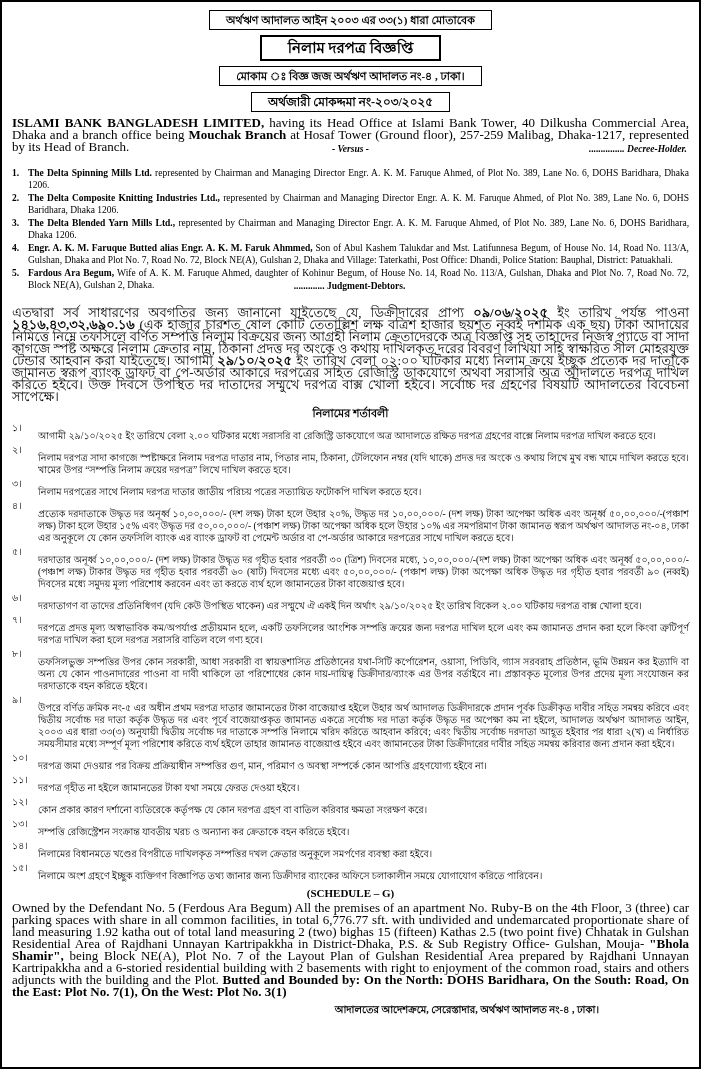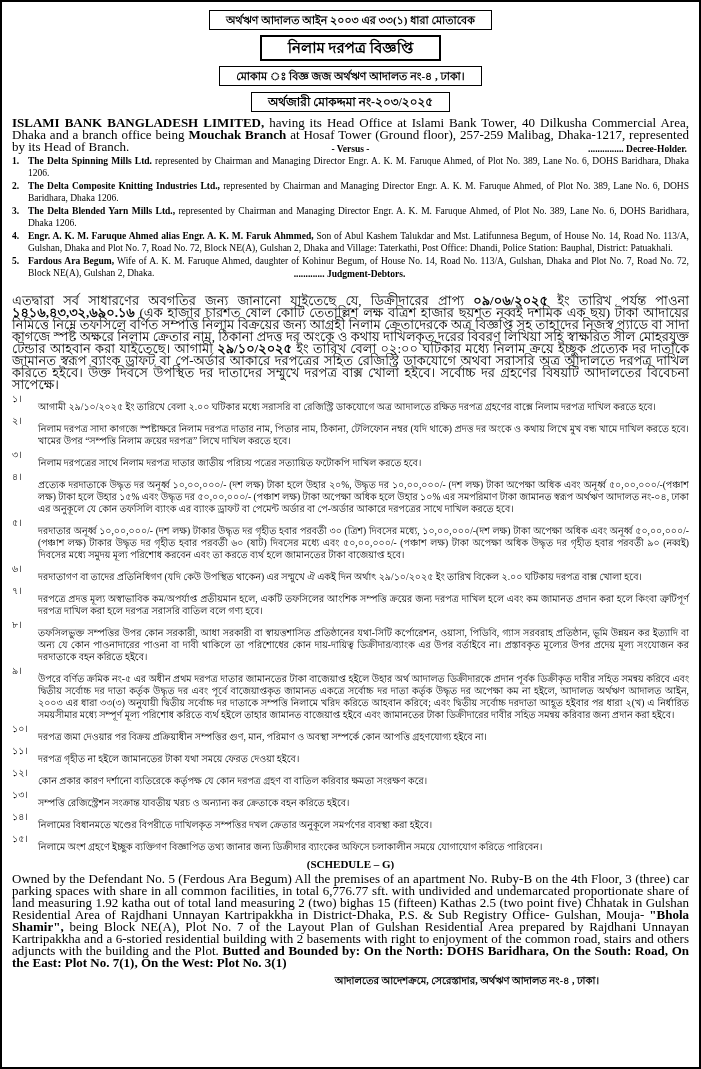--- a/index.html
+++ b/index.html
@@ -28,22 +28,22 @@
     padding:2px 26px;
   }
   .hbox.case{font-size:12px;margin-top:6px;}
   .para{
     font-size:13px;line-height:12px;
     text-align:justify;
     margin:0 0 2px 0;
   }
   .b{font-weight:bold;}
   .versus-row{
-    position:relative;height:12px;margin-top:-12px;margin-bottom:0;
-    font-size:9.5px;line-height:12px;
+    position:relative;height:12px;margin-top:-12px;margin-bottom:12px;
+    font-size:9.5px;line-height:12px;font-style:italic;
   }
   .versus-center{position:absolute;left:0;right:0;text-align:center;font-weight:bold;}
   .versus-right{position:absolute;right:2px;font-weight:bold;}
   .def-row{display:flex;font-size:9.5px;line-height:12px;margin-bottom:1px;}
   .def-num{flex:none;width:16px;font-weight:bold;}
   .def-text{flex:1;text-align:justify;}
   .jd-row{
     height:12px;margin-top:-12px;margin-bottom:15px;
     font-size:9.5px;line-height:12px;text-align:center;font-weight:bold;
     padding-right:2px;
@@ -101,34 +101,35 @@
     <div class="def-row">
       <span class="def-num">2.</span>
       <span class="def-text"><span class="b">The Delta Composite Knitting Industries Ltd.,</span><span> represented by Chairman and Managing Director Engr. A. K. M. Faruque Ahmed, of Plot No. 389, Lane No. 6, DOHS Baridhara, Dhaka 1206.</span></span>
     </div>
     <div class="def-row">
       <span class="def-num">3.</span>
       <span class="def-text"><span class="b">The Delta Blended Yarn Mills Ltd.,</span><span> represented by Chairman and Managing Director Engr. A. K. M. Faruque Ahmed, of Plot No. 389, Lane No. 6, DOHS Baridhara, Dhaka 1206.</span></span>
     </div>
     <div class="def-row">
       <span class="def-num">4.</span>
-      <span class="def-text"><span class="b">Engr. A. K. M. Faruque Ahmed alias Engr. A. K. M. Faruk Ahmmed,</span><span> Son of Abul Kashem Talukdar and Mst. Latifunnesa Begum, of House No. 14, Road No. 113/A, Gulshan, Dhaka and Plot No. 7, Road No. 72, Block NE(A), Gulshan 2, Dhaka and Village: Taterkathi, Post Office: Dhandi, Police Station: Bauphal, District: Patuakhali.</span></span>
+      <span class="def-text"><span class="b">Engr. A. K. M. Faruque Butted alias Engr. A. K. M. Faruk Ahmmed,</span><span> Son of Abul Kashem Talukdar and Mst. Latifunnesa Begum, of House No. 14, Road No. 113/A, Gulshan, Dhaka and Plot No. 7, Road No. 72, Block NE(A), Gulshan 2, Dhaka and Village: Taterkathi, Post Office: Dhandi, Police Station: Bauphal, District: Patuakhali.</span></span>
     </div>
     <div class="def-row">
       <span class="def-num">5.</span>
       <span class="def-text"><span class="b">Fardous Ara Begum,</span><span> Wife of A. K. M. Faruque Ahmed, daughter of Kohinur Begum, of House No. 14, Road No. 113/A, Gulshan, Dhaka and Plot No. 7, Road No. 72, Block NE(A), Gulshan 2, Dhaka.</span></span>
     </div>
   </div>
 
   <div class="jd-row">
     <span>............. Judgment-Debtors.</span>
   </div>
 
   <p class="para"><span>এতদ্বারা সর্ব সাধারণের অবগতির জন্য জানানো যাইতেছে যে, ডিক্রীদারের প্রাপ্য </span><span class="b">০৯/০৬/২০২৫</span><span> ইং তারিখ পর্যন্ত পাওনা </span><span class="b">১৪১৬,৪৩,৩২,৬৯০.১৬</span><span> (এক হাজার চারশত ষোল কোটি তেতাল্লিশ লক্ষ বত্রিশ হাজার ছয়শত নব্বই দশমিক এক ছয়) টাকা আদায়ের নিমিত্তে নিম্নে তফসিলে বর্ণিত সম্পত্তি নিলাম বিক্রয়ের জন্য আগ্রহী নিলাম ক্রেতাদেরকে অত্র বিজ্ঞপ্তি সহ তাহাদের নিজস্ব প্যাডে বা সাদা কাগজে স্পষ্ট অক্ষরে নিলাম ক্রেতার নাম, ঠিকানা প্রদত্ত দর অংকে ও কথায় দাখিলকৃত দরের বিবরণ লিখিয়া সহি স্বাক্ষরিত সীল মোহরযুক্ত টেন্ডার আহবান করা যাইতেছে। আগামী </span><span class="b">২৯/১০/২০২৫</span><span> ইং তারিখ বেলা ০২:০০ ঘটিকার মধ্যে নিলাম ক্রয়ে ইচ্ছুক প্রত্যেক দর দাতাকে জামানত স্বরূপ ব্যাংক ড্রাফট বা পে-অর্ডার আকারে দরপত্রের সহিত রেজিস্ট্রি ডাকযোগে অথবা সরাসরি অত্র আদালতে দরপত্র দাখিল করিতে হইবে। উক্ত দিবসে উপস্থিত দর দাতাদের সম্মুখে দরপত্র বাক্স খোলা হইবে। সর্বোচ্চ দর গ্রহণের বিষয়টি আদালতের বিবেচনা সাপেক্ষে।</span></p>
 
+  <div class="section-heading">নিলামের শর্তাবলী</div>
 
   <div>
     <div class="term-row">
       <span class="term-num">১।</span>
       <span class="term-text">আগামী ২৯/১০/২০২৫ ইং তারিখে বেলা ২.০০ ঘটিকার মধ্যে সরাসরি বা রেজিস্ট্রি ডাকযোগে অত্র আদালতে রক্ষিত দরপত্র গ্রহণের বাক্সে নিলাম দরপত্র দাখিল করতে হবে।</span>
     </div>
     <div class="term-row">
       <span class="term-num">২।</span>
       <span class="term-text">নিলাম দরপত্র সাদা কাগজে স্পষ্টাক্ষরে নিলাম দরপত্র দাতার নাম, পিতার নাম, ঠিকানা, টেলিফোন নম্বর (যদি থাকে) প্রদত্ত দর অংকে ও কথায় লিখে মুখ বন্ধ খামে দাখিল করতে হবে। খামের উপর “সম্পত্তি নিলাম ক্রয়ের দরপত্র” লিখে দাখিল করতে হবে।</span>
     </div>

